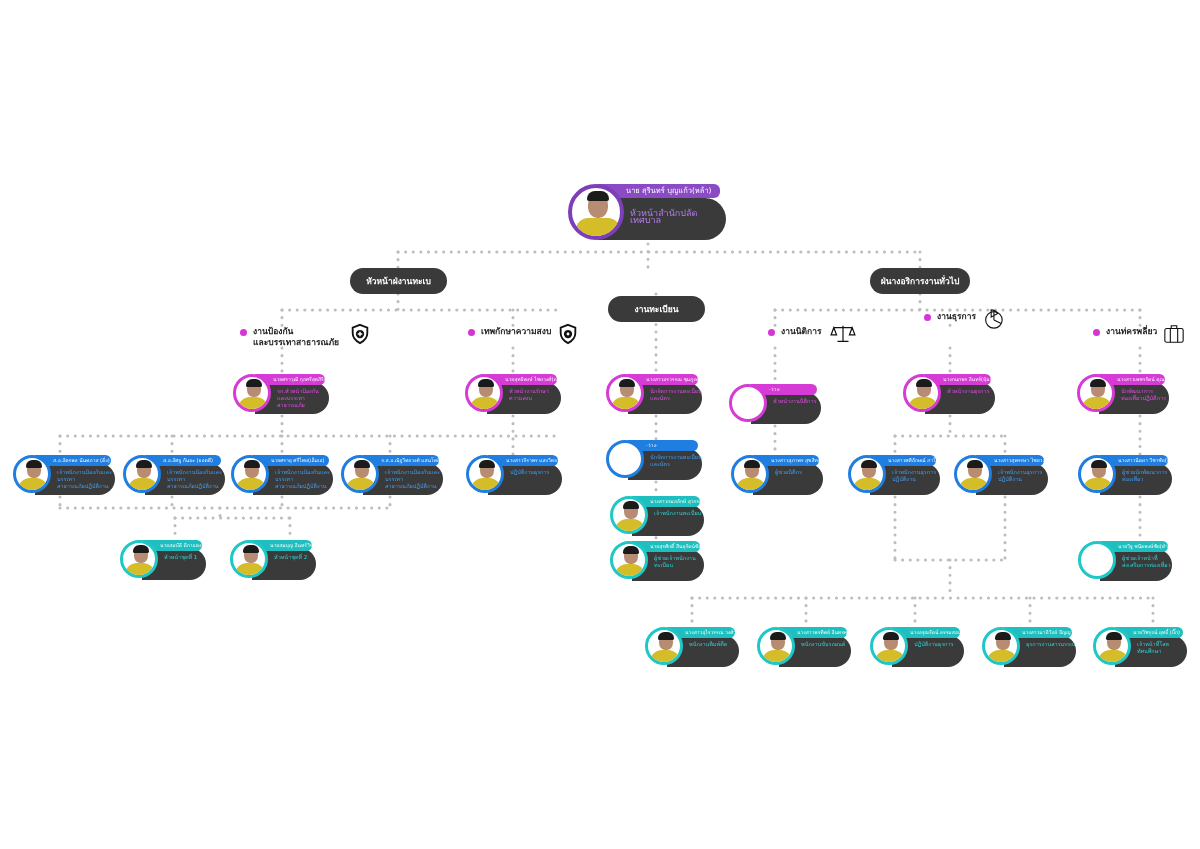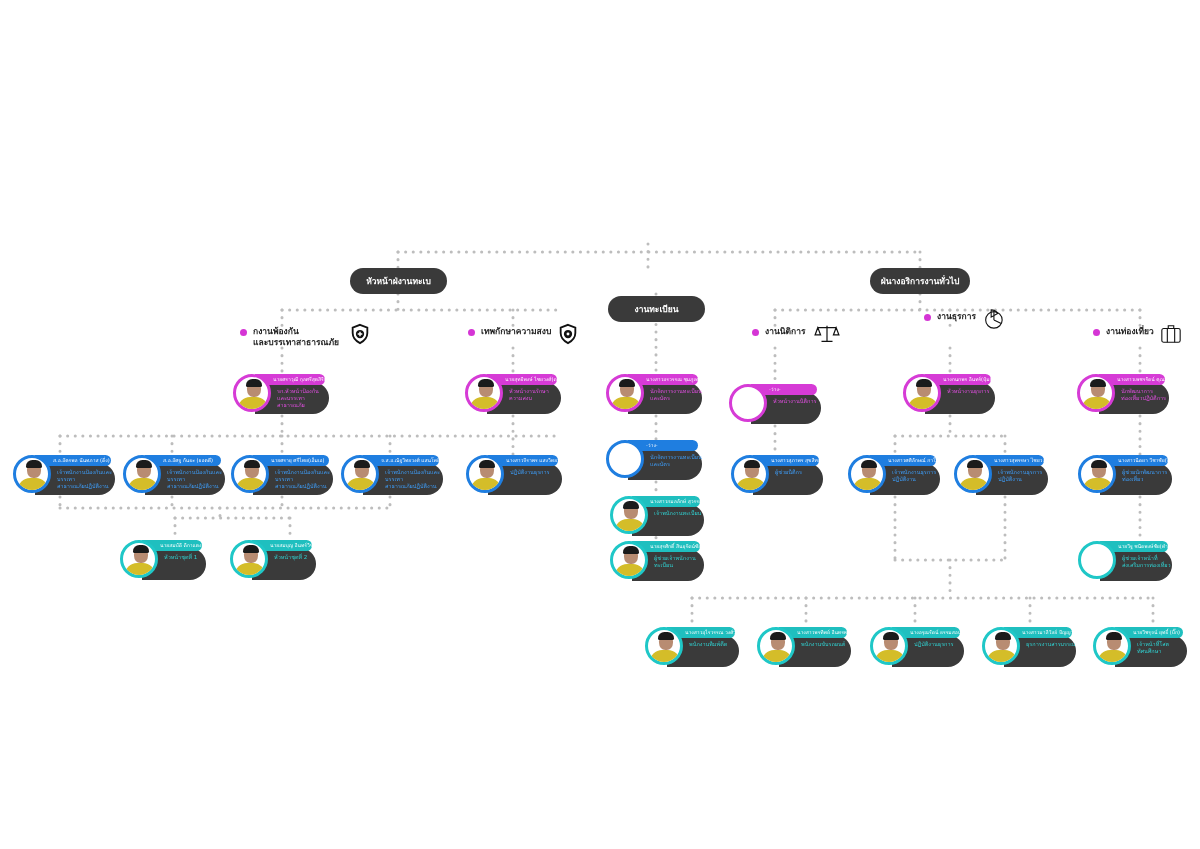--- a/index.html
+++ b/index.html
@@ -88,62 +88,72 @@
       <line x1="1140" y1="416" x2="1140" y2="455" stroke="#bdbdbd" stroke-width="3" stroke-linecap="round" stroke-dasharray="0.1 7.5"></line>
       <line x1="1140" y1="497" x2="1140" y2="541" stroke="#bdbdbd" stroke-width="3" stroke-linecap="round" stroke-dasharray="0.1 7.5"></line>
       <line x1="692" y1="598" x2="1153" y2="598" stroke="#bdbdbd" stroke-width="3" stroke-linecap="round" stroke-dasharray="0.1 7.5"></line>
       <line x1="692" y1="598" x2="692" y2="627" stroke="#bdbdbd" stroke-width="3" stroke-linecap="round" stroke-dasharray="0.1 7.5"></line>
       <line x1="806" y1="598" x2="806" y2="627" stroke="#bdbdbd" stroke-width="3" stroke-linecap="round" stroke-dasharray="0.1 7.5"></line>
       <line x1="915" y1="598" x2="915" y2="627" stroke="#bdbdbd" stroke-width="3" stroke-linecap="round" stroke-dasharray="0.1 7.5"></line>
       <line x1="1030" y1="598" x2="1030" y2="627" stroke="#bdbdbd" stroke-width="3" stroke-linecap="round" stroke-dasharray="0.1 7.5"></line>
       <line x1="1153" y1="598" x2="1153" y2="627" stroke="#bdbdbd" stroke-width="3" stroke-linecap="round" stroke-dasharray="0.1 7.5"></line>
     </svg>
 
+  <div class="card big c-purple" style="left:568px;top:184px;width:160px;">
+    <div class="pill" style="width:128px;"></div>
+    <div class="tag" style="width:88px;">นาย สุรินทร์ บุญแก้ว(หล้า)</div>
+    <div class="role" style="left:62px;">หัวหน้าสำนักปลัดเทศบาล</div>
+    <div class="avatar">
+        <div class="shirt"></div>
+        <div class="head"></div>
+        <div class="hair"></div>
+      </div>
+  </div>
 
   <div class="dept" style="left:350px;top:268px;width:97px;">หัวหน้าฝ่งานทะเบ</div>
   <div class="dept" style="left:608px;top:268px;width:97px;margin-top:28px;">งานทะเบียน</div>
   <div class="dept" style="left:870px;top:268px;width:100px;">ฝ่นางอริการงานทั่วไป</div>
 
   <div class="unit" style="left:240px;top:326px;">
     <span class="dot"></span>
-    <span class="lbl">กงานพ้องกัน
+    <span class="lbl">งานป้องกัน
 และบรรเทาสาธารณภัย</span>
     <svg class="ico" viewBox="0 0 24 24" style="margin-left:10px">
         <path d="M12 2 L20 5 V11 C20 16 16 20 12 22 C8 20 4 16 4 11 V5 Z" fill="none" stroke="#111" stroke-width="2"></path>
         <circle cx="12" cy="12" r="4.5" fill="#111"></circle>
         <path d="M12 9.5V14.5M9.5 12H14.5" stroke="#fff" stroke-width="1.6"></path>
       </svg>
   </div>
   <div class="unit" style="left:468px;top:326px;">
     <span class="dot"></span>
     <span class="lbl">เทพกักษาความสงบ</span>
     <svg class="ico" viewBox="0 0 24 24">
         <path d="M12 2 L20 5 V11 C20 16 16 20 12 22 C8 20 4 16 4 11 V5 Z" fill="none" stroke="#111" stroke-width="2"></path>
         <circle cx="12" cy="12" r="4.5" fill="#111"></circle>
         <circle cx="12" cy="12" r="1.6" fill="#fff"></circle>
       </svg>
   </div>
-  <div class="unit" style="left:752px;top:326px;text-align:center;">
+  <div class="unit" style="left:768px;top:326px;text-align:center;">
     <span class="dot"></span>
     <span class="lbl">งานนิติการ</span>
     <svg class="ico" viewBox="0 0 30 24" style="width:30px">
         <path d="M15 3V20M5 5H25M9 20H21M5 5 L2 13 H8 Z M25 5 L22 13 H28 Z" fill="none" stroke="#111" stroke-width="1.3"></path>
       </svg>
   </div>
   <div class="unit" style="left:924px;top:311px;">
     <span class="dot"></span>
     <span class="lbl">งานธุรการ</span>
     <svg class="ico" viewBox="0 0 24 24">
         <circle cx="13" cy="13" r="9" fill="none" stroke="#111" stroke-width="1.2"></circle>
         <path d="M13 13 L13 4 M13 13 L21 17 M10 10 L10 2 A8 8 0 0 1 17 6 Z" fill="none" stroke="#111" stroke-width="1.2"></path>
       </svg>
   </div>
   <div class="unit" style="left:1093px;top:326px;">
     <span class="dot"></span>
-    <span class="lbl">งานท่องเที่ยว</span>
+    <span class="lbl">งานท่ครพลี่ยว</span>
     <svg class="ico" viewBox="0 0 24 24">
         <rect x="2" y="6" width="20" height="15" rx="2" fill="none" stroke="#111" stroke-width="1.2"></rect>
         <path d="M9 6V3H15V6M8 6V21M16 6V21" fill="none" stroke="#111" stroke-width="1.2"></path>
       </svg>
   </div>
 
   <div id="people-layer">
       <div class="card c-pink" style="left: 233px; top: 374px; width: 96px;">
         <div class="pill" style="width: 74px;"></div>
         <div class="tag" style="width: 46px;">นายศราวุฒิ กุลศรีสุดสิริ(ต่อ)</div>

